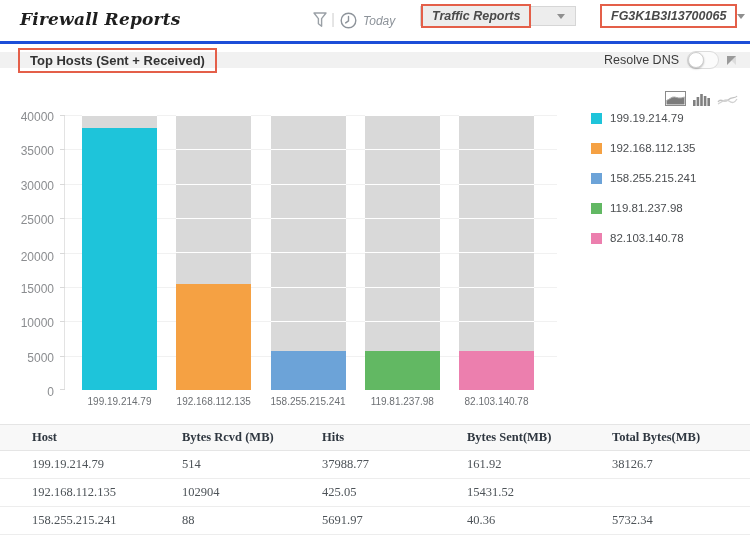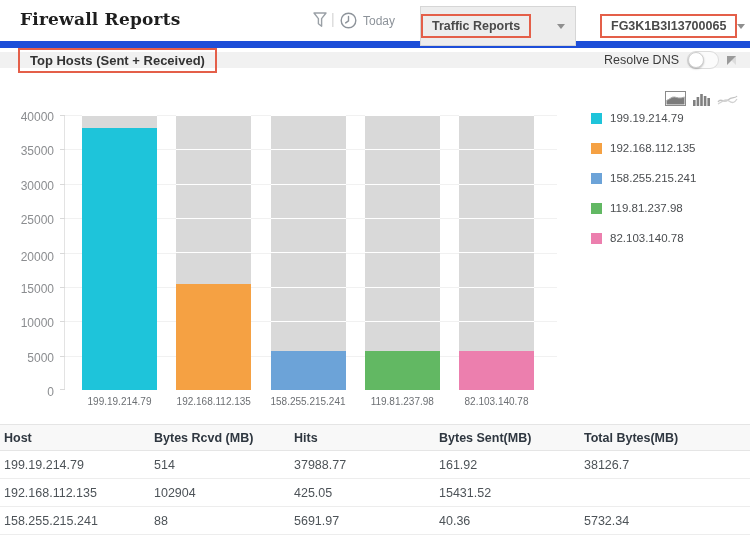--- a/index.html
+++ b/index.html
@@ -1,28 +1,28 @@
 <!DOCTYPE html>
 <html><head>
 <meta charset="utf-8">
 <style>
   html,body{margin:0;padding:0;}
   body{
     width:750px;height:535px;position:relative;background:#fff;overflow:hidden;
     font-family:"Liberation Sans",sans-serif;-webkit-font-smoothing:antialiased;
   }
   
-  .header{position:absolute;left:0;top:0;width:750px;height:41px;border-bottom:7px solid #1d4ed8;background:#fff;}
+  .header{position:absolute;left:0;top:0;width:750px;height:41px;border-bottom:3px solid #1d4ed8;background:#fff;font-style:italic;}
   .page-title{position:absolute;left:20px;top:9px;font-family:"DejaVu Serif","Liberation Serif",serif;font-weight:bold;font-size:17px;color:#1e1e1e;letter-spacing:.2px;}
   .hdr-ico{position:absolute;top:12px;}
   .funnel{left:313px;}
   .sep{position:absolute;left:331px;top:11px;color:#d5d5d5;font-size:14px;}
   .clock{left:340px;}
   .today{position:absolute;left:363px;top:14px;font-size:12px;color:#8d939a;}
-  .dropdown{position:absolute;top:6px;height:40px;box-sizing:border-box;display:flex;align-items:center;}
+  .dropdown{position:absolute;top:6px;height:20px;box-sizing:border-box;display:flex;align-items:center;}
   .dd1{left:420px;width:156px;background:#ededed;border:1px solid #d6d6d6;}
   .dd2{left:600px;width:152px;}
   .annotated{border:2px solid #e45f49;background:transparent;padding:3px 9px;font-size:12.5px;font-weight:bold;color:#4a4a4a;white-space:nowrap;}
   .dd1 .annotated{margin-left:0;background:#ededed;}
   .caret{margin-left:auto;margin-right:10px;width:0;height:0;border-left:4px solid transparent;border-right:4px solid transparent;border-top:5px solid #8f8f8f;}
   
   .section-bar{position:absolute;left:0;top:52px;width:750px;height:16px;background:#f1f1f1;display:flex;align-items:center;box-sizing:border-box;padding:0 14px 0 18px;}
   .section-title{border:2px solid #e45f49;padding:3px 10px;font-size:13px;font-weight:bold;color:#333;white-space:nowrap;}
   .sb-right{margin-left:auto;display:flex;align-items:center;gap:8px;}
   .resolve-label{font-size:12.5px;color:#3b3b3b;}
@@ -40,21 +40,21 @@
   .track{position:absolute;bottom:0;top:0;width:75px;background-color:#d9d9d9;
     background-image:repeating-linear-gradient(to top,transparent 0,transparent 33.4px,#fff 33.4px,#fff 34.4px);}
   .bar{position:absolute;bottom:0;left:0;right:0;}
   .xlabel{position:absolute;top:281px;width:95px;text-align:center;font-size:10px;color:#6c6f73;white-space:nowrap;}
   .legend{position:absolute;left:591px;top:-3px;}
   .legend-item{display:flex;align-items:center;gap:8px;margin-bottom:18px;cursor:pointer;}
   .swatch{width:11px;height:11px;flex:0 0 11px;}
   .legend-label{font-size:11.5px;color:#4a4d50;white-space:nowrap;}
   
   .table{position:absolute;left:0;top:424px;width:750px;}
-  .trow{display:grid;grid-template-columns:150px 140px 145px 145px 1fr;box-sizing:border-box;padding-left:4px;align-items:center;}
+  .trow{display:grid;grid-template-columns:150px 140px 145px 145px 1fr;box-sizing:border-box;padding-left:32px;align-items:center;font-family:Liberation Serif, serif;}
   .thead{height:27px;background:#f8f8f8;border-top:1px solid #e5e5e5;border-bottom:1px solid #e5e5e5;font-weight:bold;font-size:12.5px;color:#2f3740;}
   .tbody .trow{height:28px;border-bottom:1px solid #ededed;font-size:12.5px;color:#4d5358;}
   .th{cursor:pointer;}
 </style>
 </head>
 <body>
 
 <div class="header">
   <div class="page-title">Firewall Reports</div>
 

